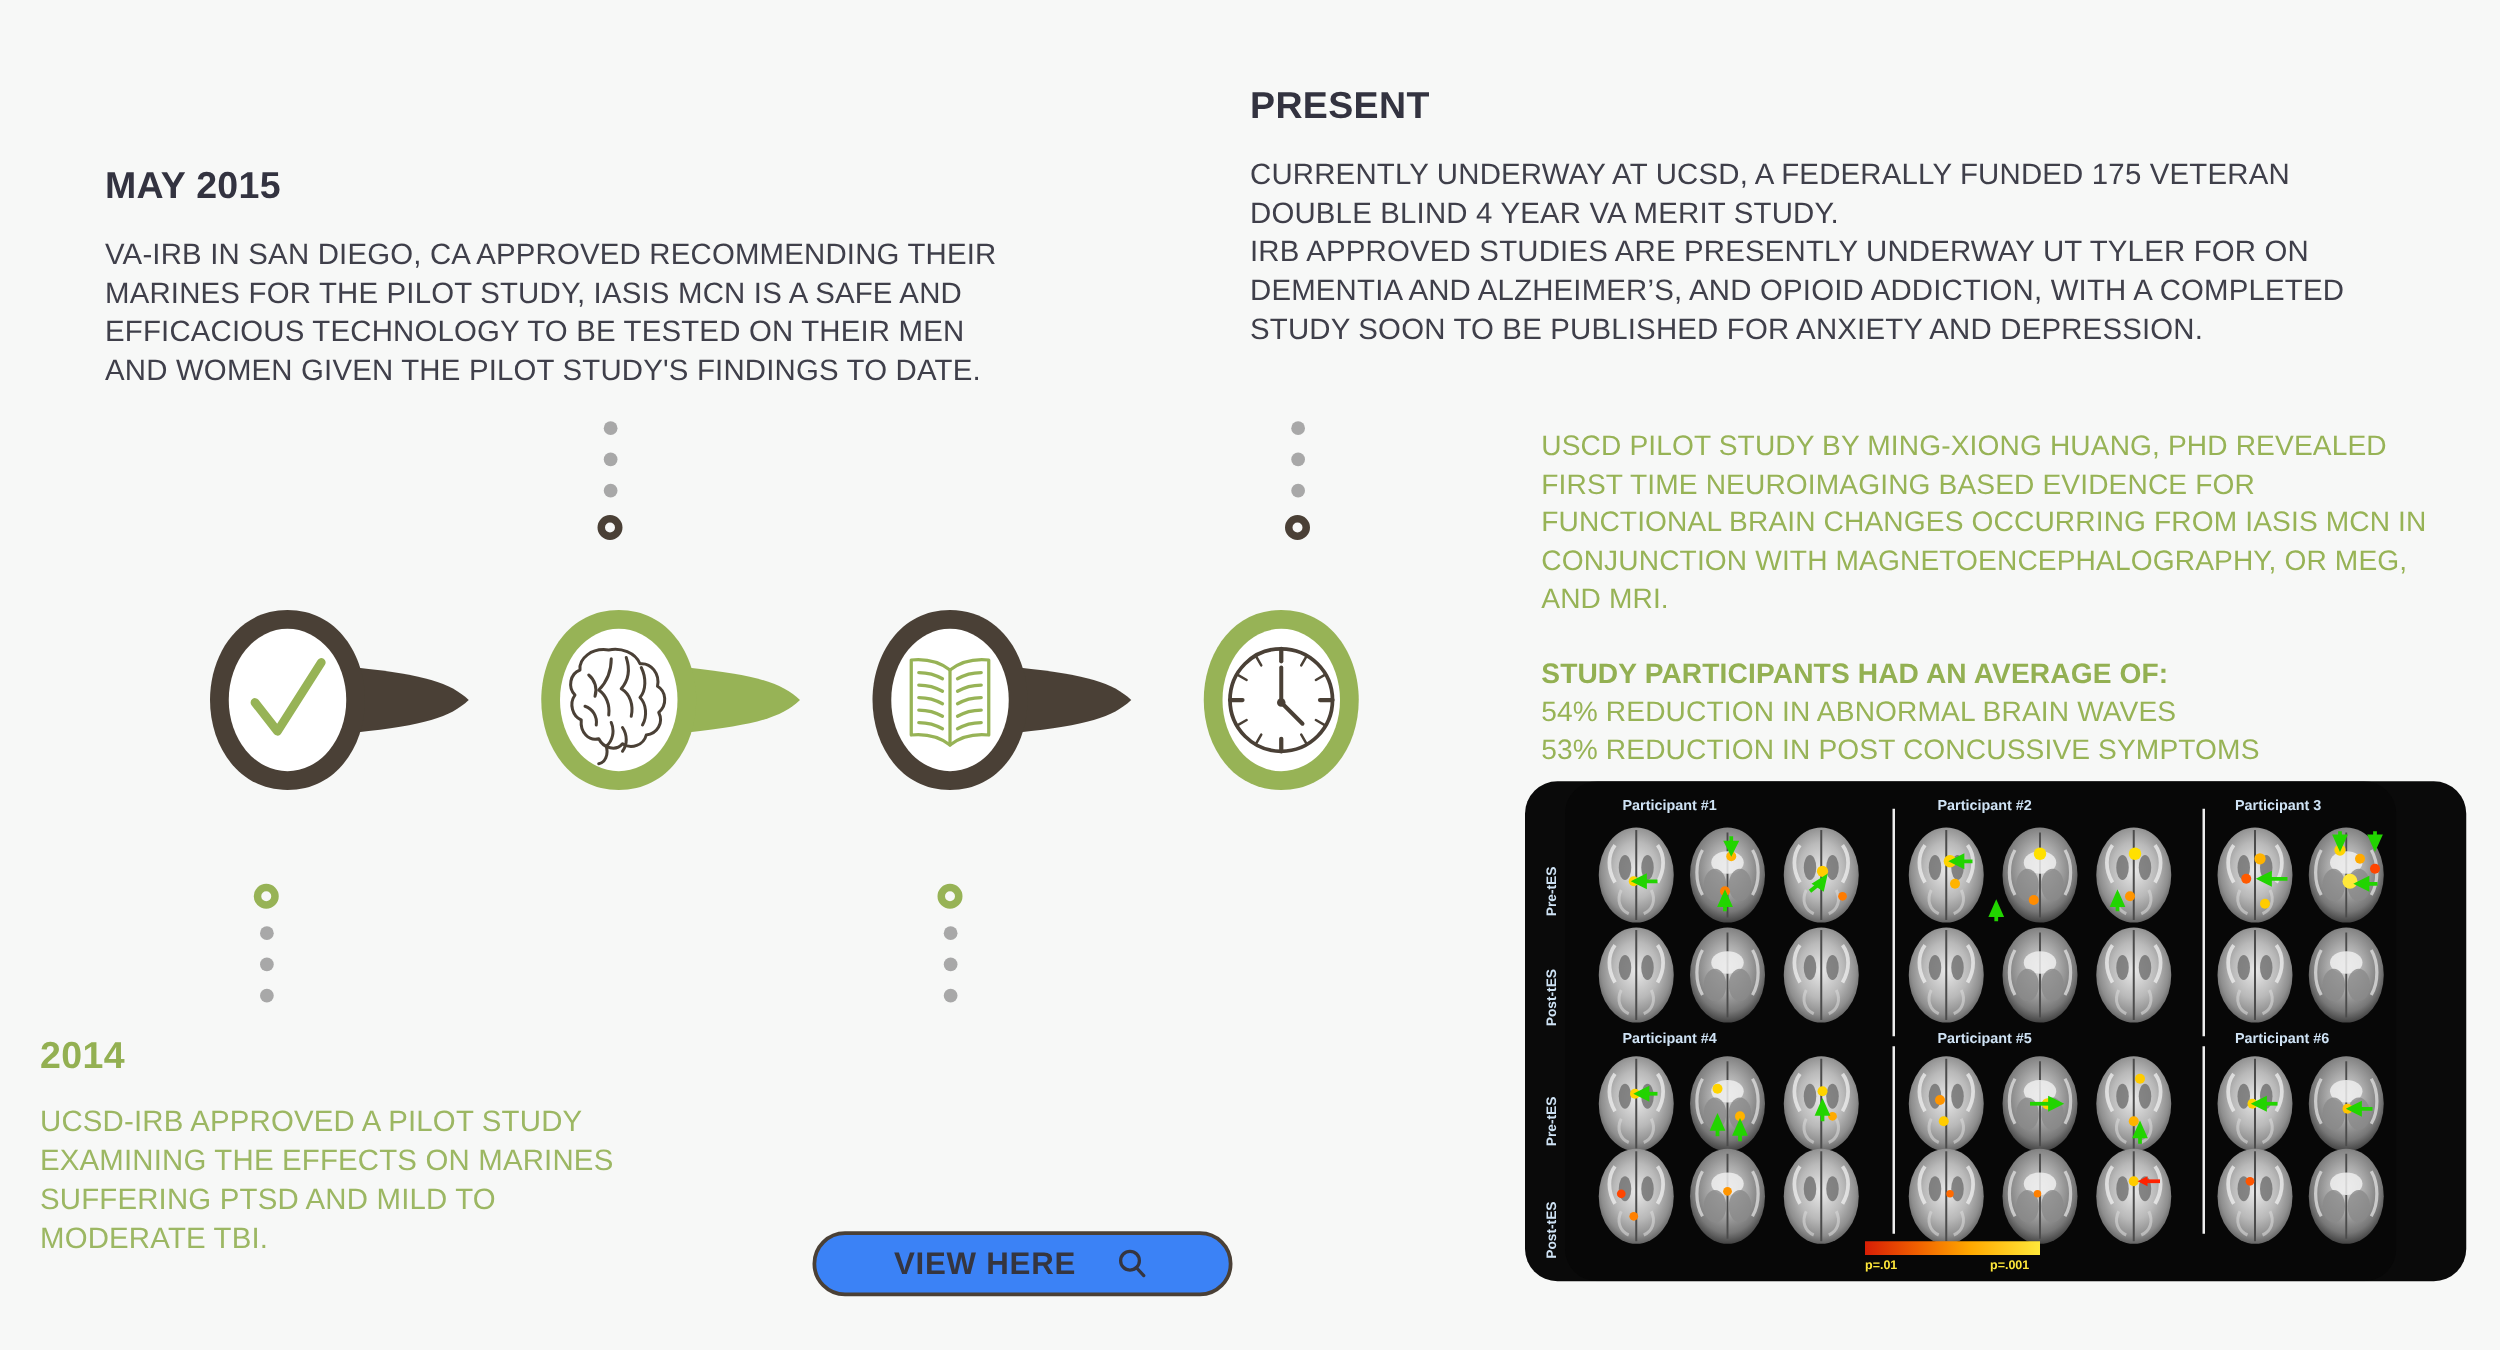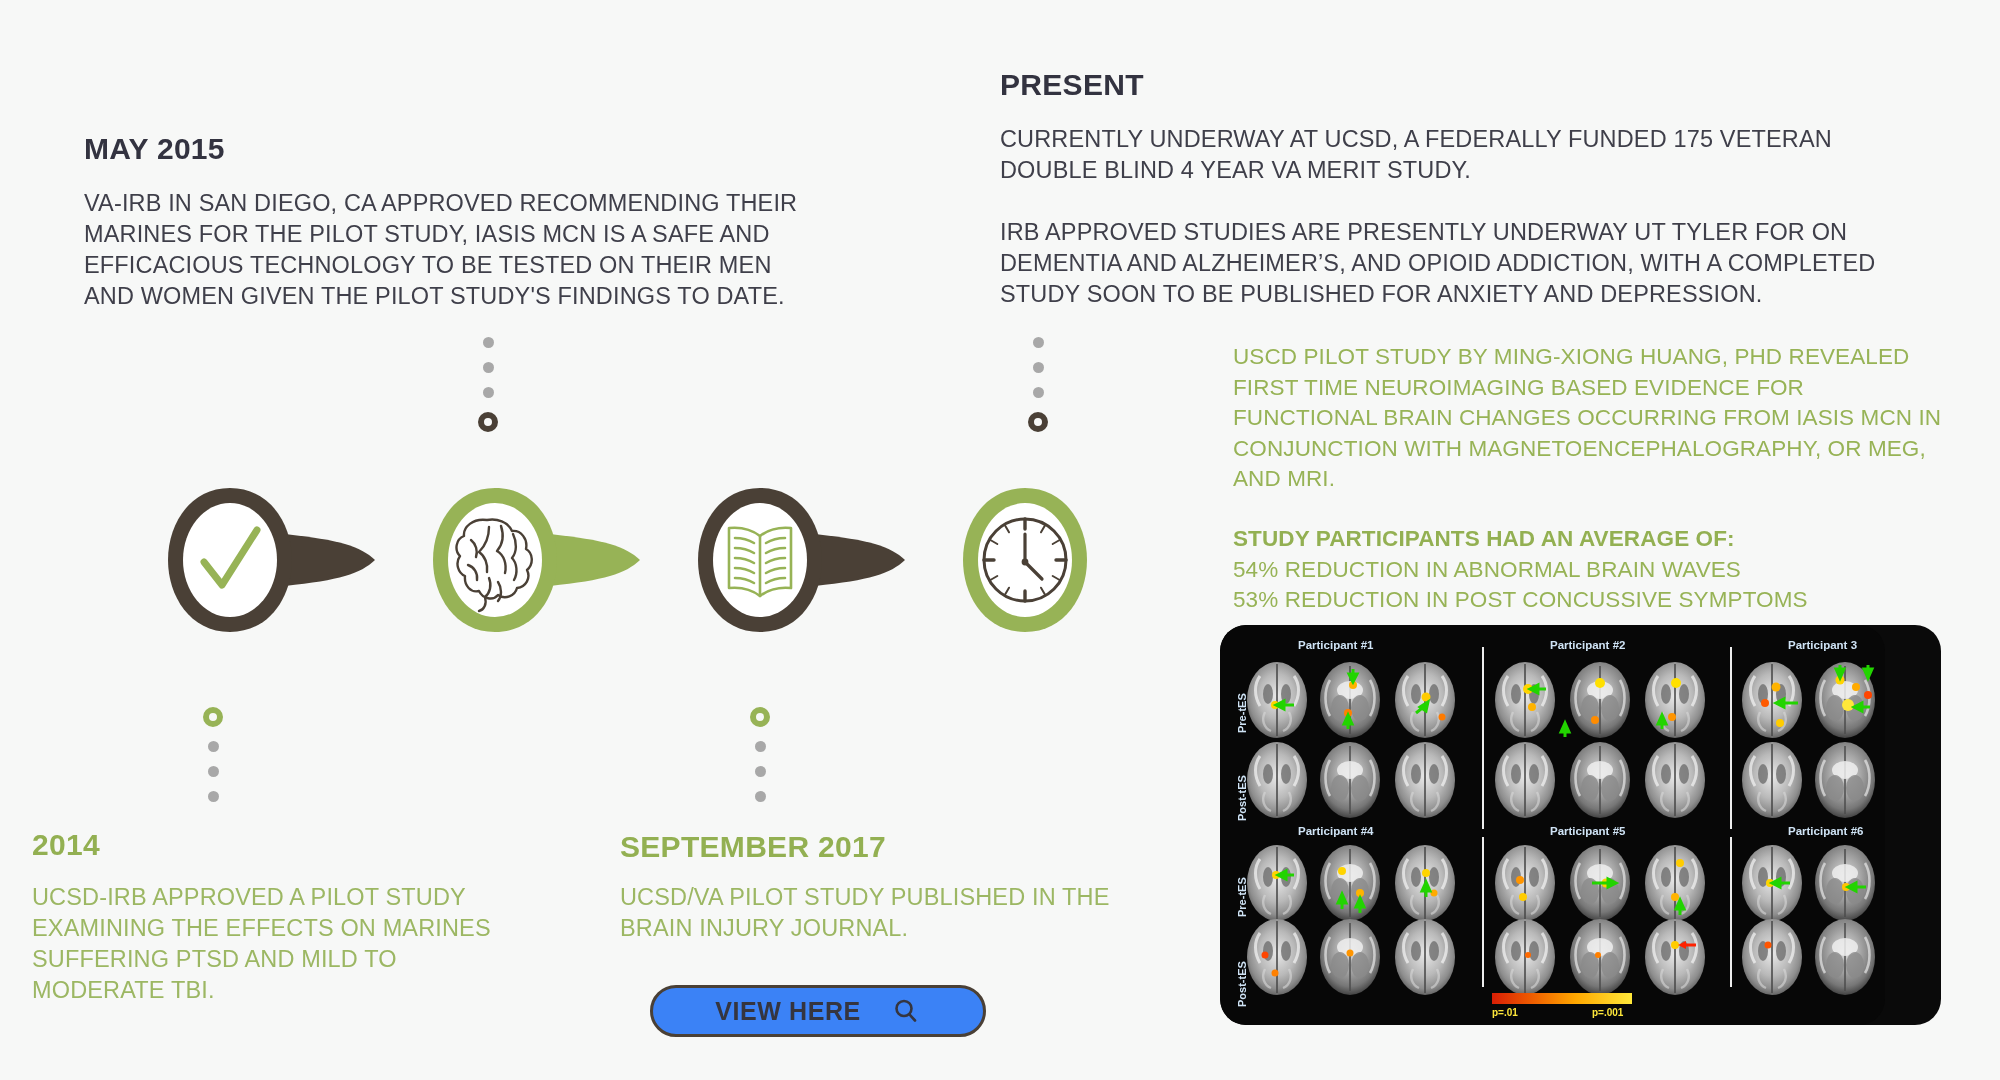--- a/index.html
+++ b/index.html
@@ -26,21 +26,21 @@
     letter-spacing:.15px;
   }
 
   
   #may-block{position:absolute;left:84px;top:132px;width:740px;}
   #may-block .hdr{font-size:30px;margin-bottom:22px;}
 
   
   #present-block{position:absolute;left:1000px;top:48px;width:880px;}
   #present-block .hdr{font-size:30px;margin-bottom:22px;margin-top:20px;}
-  #present-block .body-txt + .body-txt{margin-top:31px;}
+  #present-block .body-txt + .body-txt{}
 
   
   #green-note{position:absolute;left:1233px;top:342px;width:720px;
               font-size:22.5px;line-height:30.5px;color:#97b356;letter-spacing:.1px;}
   #stats-block{position:absolute;left:1233px;top:524px;width:720px;
               font-size:22.5px;line-height:30.5px;color:#97b356;letter-spacing:.1px;}
   #stats-block .shead{font-weight:bold;color:#93b052;display:block;}
 
   
   #y2014-block{position:absolute;left:32px;top:828px;width:470px;}
@@ -69,21 +69,21 @@
   
   .dots{position:absolute;display:flex;flex-direction:column;align-items:center;}
   .dots .d{width:11px;height:11px;border-radius:50%;background:#a8a8a8;margin:7px 0;}
   .ring{width:20px;height:20px;border-radius:50%;box-sizing:border-box;margin:7px 0;}
   .ring.dark{border:6px solid #4a4036;}
   .ring.grn{border:6px solid #97b356;}
 
   
   #brain-fig{
     position:absolute;left:1220px;top:625px;width:721px;height:400px;
-    background:#0a0a0a;border-radius:26px;overflow:hidden;
+    background:#0a0a0a;border-radius:26px;overflow:hidden;padding-left:32px;
   }
   .pnl-label{
     position:absolute;color:#cfe3f5;font-size:11.5px;font-weight:bold;
     font-family:"Liberation Sans",sans-serif;white-space:nowrap;
   }
   .row-label{
     position:absolute;color:#cfe3f5;font-size:11px;font-weight:bold;
     transform:rotate(-90deg);transform-origin:left top;white-space:nowrap;
   }
   .scalebar{position:absolute;height:11px;
@@ -112,24 +112,20 @@
     <span class="shead">STUDY PARTICIPANTS HAD AN AVERAGE OF:</span>
     <span>54% REDUCTION IN ABNORMAL BRAIN WAVES</span><br>
     <span>53% REDUCTION IN POST CONCUSSIVE SYMPTOMS</span>
   </div>
 
   <div id="y2014-block">
     <div class="hdr">2014</div>
     <div class="body-txt">UCSD-IRB APPROVED A PILOT STUDY EXAMINING THE EFFECTS ON MARINES SUFFERING PTSD AND MILD TO MODERATE TBI.</div>
   </div>
 
-  <div id="sep-block">
-    <div class="hdr">SEPTEMBER 2017</div>
-    <div class="body-txt">UCSD/VA PILOT STUDY PUBLISHED IN THE BRAIN INJURY JOURNAL.</div>
-  </div>
 
   <div id="view-btn">
     <span class="lbl">VIEW HERE</span>
     <svg width="30" height="30" viewBox="0 0 30 30">
       <circle cx="13" cy="12.5" r="7.5" fill="none" stroke="#35353f" stroke-width="2.6"></circle>
       <line x1="18.2" y1="18.2" x2="24" y2="24.5" stroke="#35353f" stroke-width="2.6" stroke-linecap="round"></line>
     </svg>
   </div>
 
   <div class="dots" style="left:478px;top:330px;">

